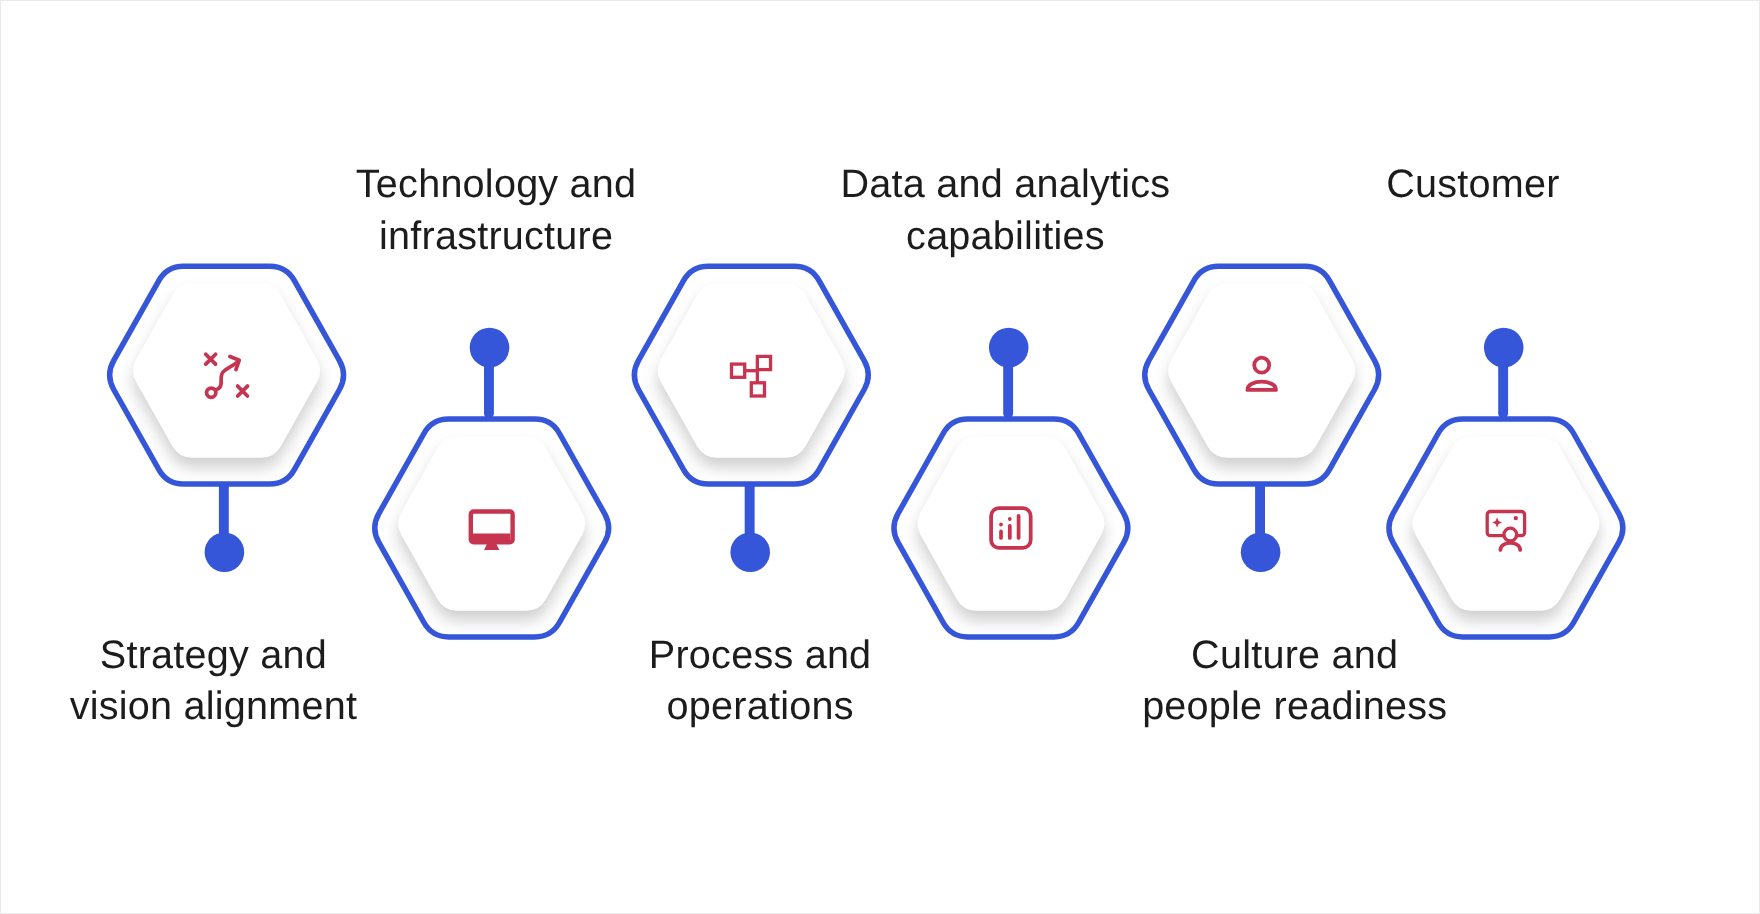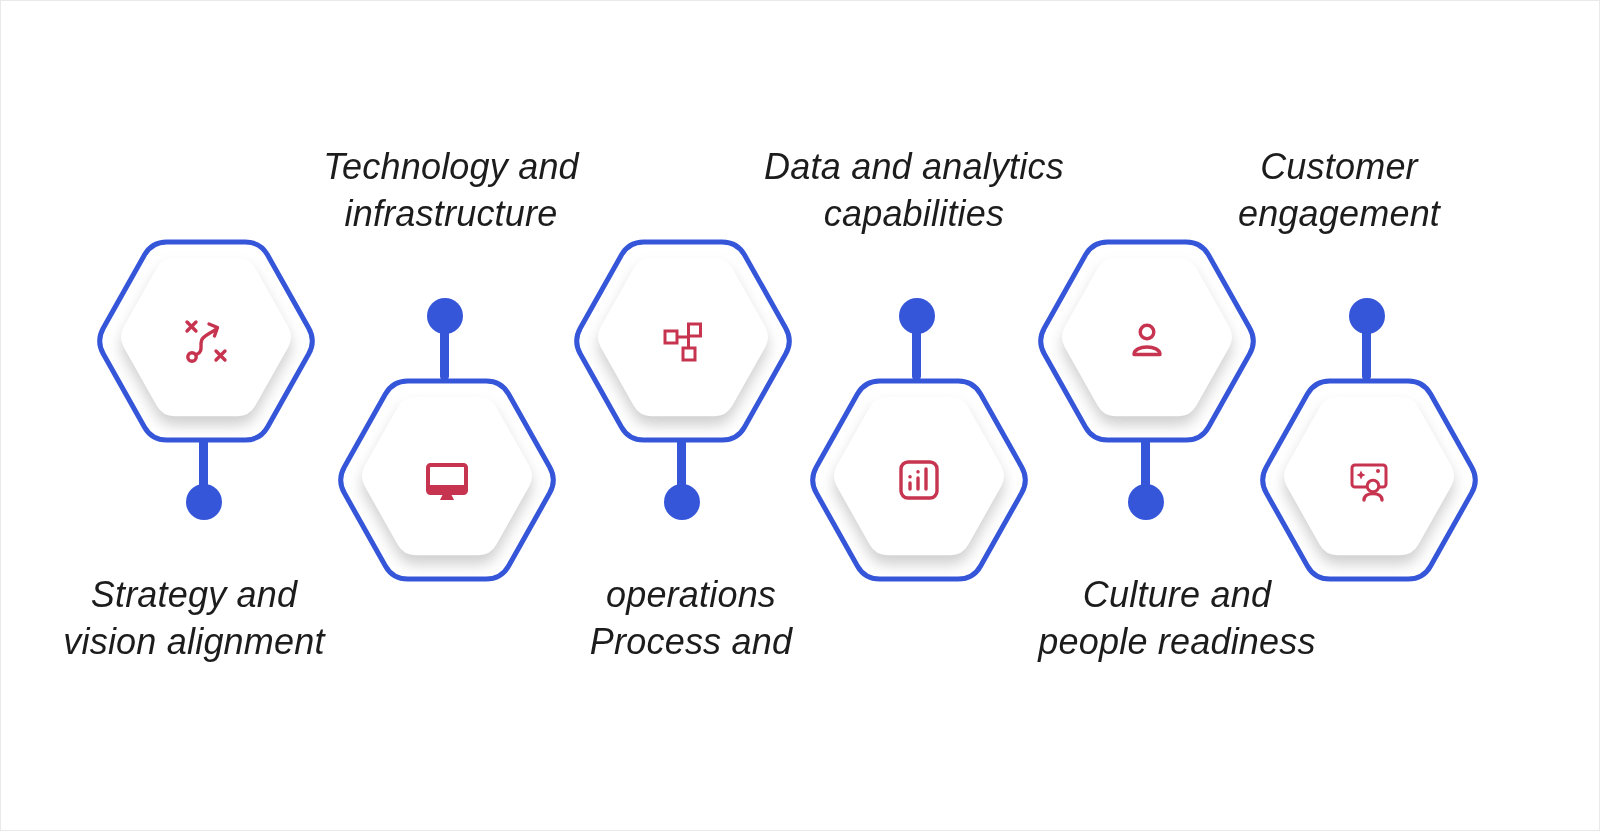--- a/index.html
+++ b/index.html
@@ -4,21 +4,21 @@
 <style>
   html,body{margin:0;padding:0;background:#fff;}
   #canvas{
     position:relative;
     width:1598px;height:829px;
     border:1px solid #e9e9e9;
     background:var(--bg,#fff);
     font-family:"Liberation Sans", sans-serif;
     overflow:hidden;
   }
-  .node{position:absolute;inset:0;pointer-events:none;font-style:italic;}
+  .node{position:absolute;inset:0;pointer-events:none;}
   .hex-svg{position:absolute;overflow:visible;}
   .hex-outer{fill:#ffffff;stroke:var(--blue,#3656d9);stroke-width:5;stroke-linejoin:round;}
   .hex-inner{fill:#ffffff;filter:drop-shadow(0 9px 7px rgba(110,110,110,0.33));}
   .connector-line{position:absolute;width:9px;background:var(--blue,#3656d9);border-radius:4px;}
   .connector-dot{position:absolute;width:36px;height:36px;border-radius:50%;background:var(--blue,#3656d9);}
   .label{
     position:absolute;text-align:center;
     font-size:36px;line-height:47px;font-weight:500;
     color:var(--text,#1c1c1c);letter-spacing:.2px;
   }
@@ -80,22 +80,22 @@
       <path class="hex-inner" d="M30.89,108.46Q25.00,98.00 30.89,87.54L63.72,29.26Q69.61,18.80 81.61,18.80L144.39,18.80Q156.39,18.80 162.28,29.26L195.11,87.54Q201.00,98.00 195.11,108.46L162.28,166.74Q156.39,177.20 144.39,177.20L81.61,177.20Q69.61,177.20 63.72,166.74Z"></path>
       <g transform="translate(89,78)">
         <rect class="isq" x="6" y="14" width="12" height="12"></rect>
         <path class="isq" d="M18,20 L29.5,20"></path>
         <path class="isq" d="M29.5,18.5 L29.5,31"></path>
         <rect class="isq" x="29.5" y="7" width="12" height="12"></rect>
         <rect class="isq" x="24" y="31" width="12" height="12"></rect>
       </g>
     </svg>
     <div class="label" style="left:490px;top:570px;width:400px">
+      <div>Process and</div>
       <div>operations</div>
-      <div>Process and</div>
     </div>
   </div>
 
   <div class="node">
     <div class="connector-dot" style="left:898px;top:297px"></div>
     <div class="connector-line" style="left:911px;top:315px;height:64px"></div>
     <svg class="hex-svg" style="left:805px;top:377px" width="226" height="204" viewBox="0 0 226 204">
       <path class="hex-outer" d="M10.36,115.07Q3.00,102.00 10.36,88.93L51.40,16.07Q58.76,3.00 73.76,3.00L152.24,3.00Q167.24,3.00 174.60,16.07L215.64,88.93Q223.00,102.00 215.64,115.07L174.60,187.93Q167.24,201.00 152.24,201.00L73.76,201.00Q58.76,201.00 51.40,187.93Z"></path>
       <path class="hex-inner" d="M30.89,108.46Q25.00,98.00 30.89,87.54L63.72,29.26Q69.61,18.80 81.61,18.80L144.39,18.80Q156.39,18.80 162.28,29.26L195.11,87.54Q201.00,98.00 195.11,108.46L162.28,166.74Q156.39,177.20 144.39,177.20L81.61,177.20Q69.61,177.20 63.72,166.74Z"></path>
       <g transform="translate(89,78)">
@@ -139,17 +139,16 @@
       <g transform="translate(89,78)">
         <rect class="isq" x="7" y="9" width="34" height="22" rx="3"></rect>
         <path class="ifl" d="M16,14.5 L17.4,17.6 L20.5,19 L17.4,20.4 L16,23.5 L14.6,20.4 L11.5,19 L14.6,17.6 Z"></path>
         <circle class="ifl" cx="33" cy="15" r="2"></circle>
         <circle class="iwh" cx="28" cy="30" r="5.8"></circle>
         <path class="ist" d="M19,44 C19,35.5 37,35.5 37,44" stroke-width="3.2"></path>
       </g>
     </svg>
     <div class="label" style="left:1138px;top:142px;width:400px">
       <div>Customer</div>
-      <div>engagement</div>
     </div>
   </div>
 
 </div>
 
 </body></html>

